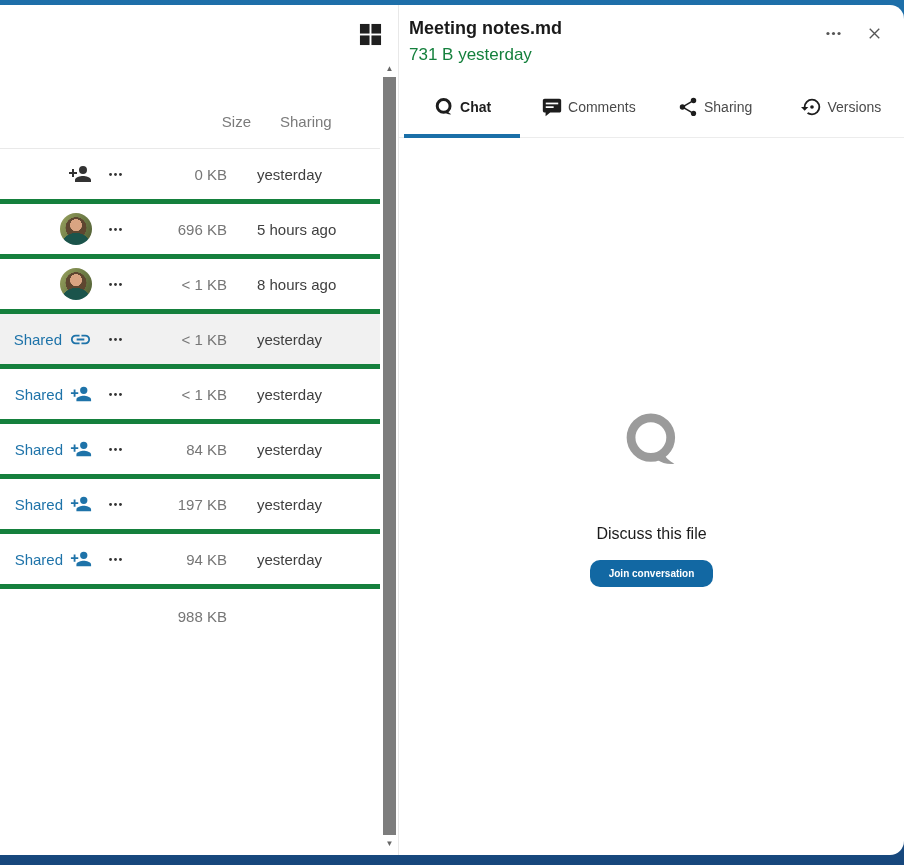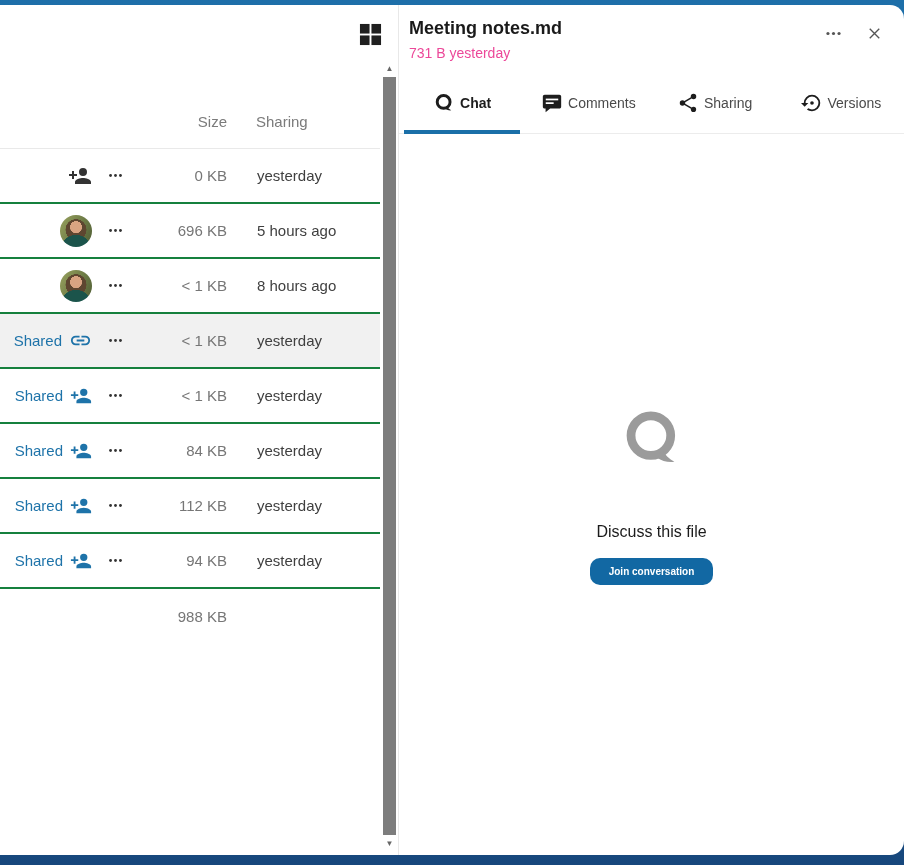--- a/index.html
+++ b/index.html
@@ -8,26 +8,26 @@
   body { position:relative;
     background:linear-gradient(180deg,#1e6fa9 0%,#1a5e98 55%,#17477c 100%); }
 
   
   .left-panel { position:absolute; left:0; top:5px; width:398px; bottom:10px;
     background:#fff; }
   .grid-btn { position:absolute; top:18px; right:16px; width:24px; height:24px;
     border:none; background:transparent; cursor:pointer; color:#1f1f1f; }
   .lheader { position:absolute; top:89px; left:0; right:18px; height:55px;
     display:flex; align-items:center; border-bottom:1px solid #e9e9e9;
-    color:#7b7b7b; font-size:15px; }
+    color:#7b7b7b; font-size:15px;padding-left:24px; }
   .lheader .h-size { width:227px; text-align:right; }
   .lheader .h-mod  { margin-left:29px; }
   .rows { position:absolute; top:144px; left:0; right:18px; }
   .frow { height:55px; display:flex; align-items:center;
-    border-bottom:2px solid #15803d; background:#fff; }
+    border-bottom:5px solid #15803d; background:#fff; }
   .frow.selected { background:#f1f1f1; }
   .c-share { width:92px; display:flex; justify-content:flex-end;
     align-items:center; gap:7px; }
   .shared-label { color:#1e73a9; font-size:15px; }
   .blue-ic { color:#1e73a9; display:flex; }
   .dark-ic { color:#333; display:flex; }
   .c-more { width:46px; display:flex; justify-content:center; }
   .more-btn { border:none; background:transparent; color:#333; cursor:pointer;
     display:flex; padding:4px; }
   .c-size { width:89px; text-align:right; color:#767676; font-size:15px; }
@@ -48,21 +48,21 @@
   .sb-up { top:4px; } .sb-down { bottom:4px; }
   .sb-thumb { position:absolute; top:17px; left:2px; width:13px; height:758px;
     background:#7d7d7d; cursor:pointer; }
 
   
   .right-panel { position:absolute; left:398px; right:0; top:5px; bottom:10px;
     background:#fff; border-left:1px solid #e8e8e8;
     border-radius:0 14px 14px 0; display:flex; flex-direction:column; }
   .p-header { display:flex; padding:13px 18px 0 10px; }
   .p-title { font-size:18px; font-weight:bold; color:#1a1a1a; }
-  .p-subtitle { margin-top:6px; font-size:14px; color:#ec4899; }
+  .p-subtitle { margin-top:6px; font-size:17px; color:#15803d; }
   .p-actions { margin-left:auto; display:flex; gap:18px; padding-top:4px; }
   .icon-btn { border:none; background:transparent; color:#555; cursor:pointer;
     display:flex; padding:2px; }
 
   .tabs { display:flex; margin-top:12px; border-bottom:1px solid #ececec; }
   .tab { position:relative; flex:1; height:60px; display:flex;
     flex-direction:row; align-items:center; justify-content:center; gap:5px;
     background:transparent; border:none; cursor:pointer;
     color:#4a4a4a; font-size:14px; font-family:inherit; }
   .tab .t-ic { color:#1d1d1d; display:flex; }
@@ -231,21 +231,21 @@
       </div>
       <div class="c-more">
           <button class="more-btn">
         <svg viewBox="0 0 24 24" width="17" height="17" fill="currentColor">
               <circle cx="5" cy="12" r="2"></circle>
               <circle cx="12" cy="12" r="2"></circle>
               <circle cx="19" cy="12" r="2"></circle>
             </svg>
       </button>
         </div>
-      <div class="c-size">112 KB</div>
+      <div class="c-size">197 KB</div>
       <div class="c-mod">yesterday</div>
     </div>
 
     <div class="frow">
       <div class="c-share">
         <span class="shared-label">Shared</span>
         <span class="blue-ic">
           <svg viewBox="0 0 24 24" width="22" height="22" fill="currentColor">
               <path d="M15,14C12.33,14 7,15.33 7,18V20H23V18C23,15.33 17.67,14 15,14M15,12A4,4 0 0,0 19,8A4,4 0 0,0 15,4A4,4 0 0,0 11,8A4,4 0 0,0 15,12M6,10V7H4V10H1V12H4V15H6V12H9V10H6Z"></path>
             </svg>

